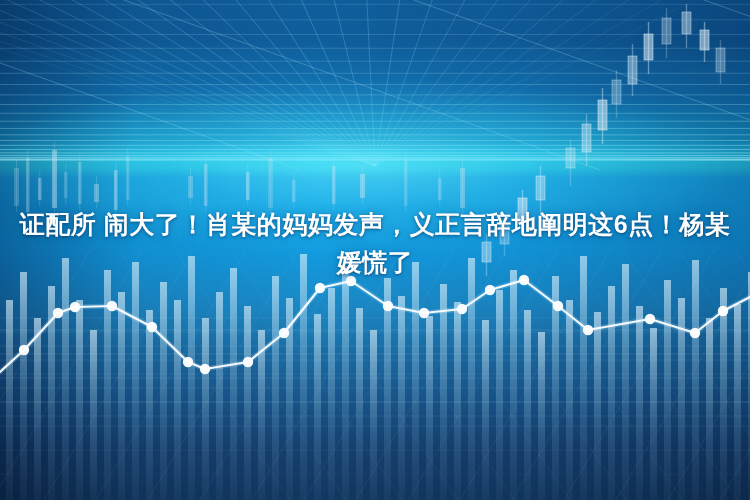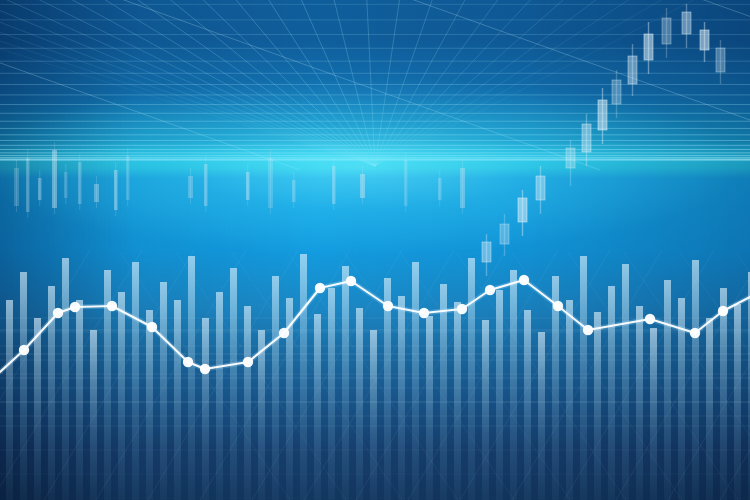--- a/index.html
+++ b/index.html
@@ -369,14 +369,15 @@
       <circle cx="524" cy="280" r="5.2" fill="#ffffff" fill-opacity="0.96"></circle>
       <circle cx="558" cy="306" r="5.2" fill="#ffffff" fill-opacity="0.96"></circle>
       <circle cx="588" cy="330" r="5.2" fill="#ffffff" fill-opacity="0.96"></circle>
       <circle cx="650" cy="319" r="5.2" fill="#ffffff" fill-opacity="0.96"></circle>
       <circle cx="695" cy="333" r="5.2" fill="#ffffff" fill-opacity="0.96"></circle>
       <circle cx="723" cy="311" r="5.2" fill="#ffffff" fill-opacity="0.96"></circle>
     </svg>
 
   <div class="layer" id="bg-vignette"></div>
 
+  <div id="headline">证配所 闹大了！肖某的妈妈发声，义正言辞地阐明这6点！杨某媛慌了</div>
 
 </div>
 
 </body></html>

